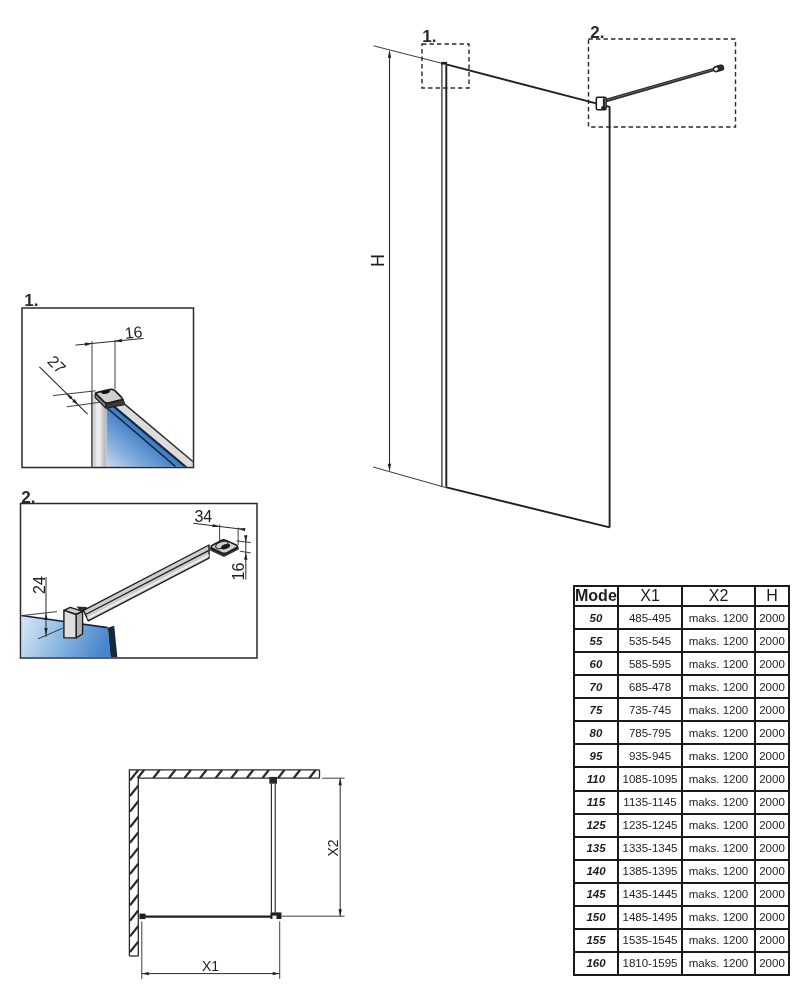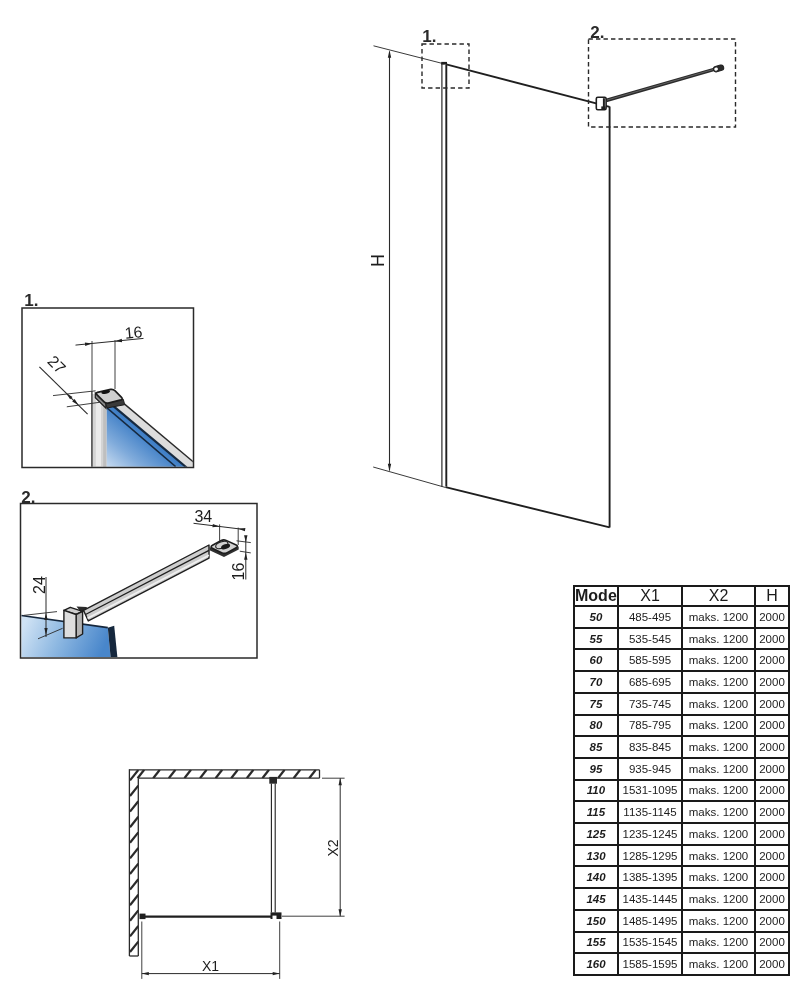--- a/index.html
+++ b/index.html
@@ -208,69 +208,63 @@
         <td>2000</td>
       </tr>
 <tr>
         <td class="m">60</td>
         <td>585-595</td>
         <td>maks. 1200</td>
         <td>2000</td>
       </tr>
 <tr>
         <td class="m">70</td>
-        <td>685-695</td>
+        <td>685-478</td>
         <td>maks. 1200</td>
         <td>2000</td>
       </tr>
 <tr>
         <td class="m">75</td>
         <td>735-745</td>
         <td>maks. 1200</td>
         <td>2000</td>
       </tr>
 <tr>
         <td class="m">80</td>
         <td>785-795</td>
         <td>maks. 1200</td>
         <td>2000</td>
       </tr>
 <tr>
-        <td class="m">85</td>
-        <td>835-845</td>
-        <td>maks. 1200</td>
-        <td>2000</td>
-      </tr>
-<tr>
         <td class="m">95</td>
         <td>935-945</td>
         <td>maks. 1200</td>
         <td>2000</td>
       </tr>
 <tr>
         <td class="m">110</td>
-        <td>1531-1095</td>
+        <td>1085-1095</td>
         <td>maks. 1200</td>
         <td>2000</td>
       </tr>
 <tr>
         <td class="m">115</td>
         <td>1135-1145</td>
         <td>maks. 1200</td>
         <td>2000</td>
       </tr>
 <tr>
         <td class="m">125</td>
         <td>1235-1245</td>
         <td>maks. 1200</td>
         <td>2000</td>
       </tr>
 <tr>
-        <td class="m">130</td>
-        <td>1285-1295</td>
+        <td class="m">135</td>
+        <td>1335-1345</td>
         <td>maks. 1200</td>
         <td>2000</td>
       </tr>
 <tr>
         <td class="m">140</td>
         <td>1385-1395</td>
         <td>maks. 1200</td>
         <td>2000</td>
       </tr>
 <tr>
@@ -286,17 +280,17 @@
         <td>2000</td>
       </tr>
 <tr>
         <td class="m">155</td>
         <td>1535-1545</td>
         <td>maks. 1200</td>
         <td>2000</td>
       </tr>
 <tr>
         <td class="m">160</td>
-        <td>1585-1595</td>
+        <td>1810-1595</td>
         <td>maks. 1200</td>
         <td>2000</td>
       </tr>
     </tbody>
   </table>
 </body></html>

